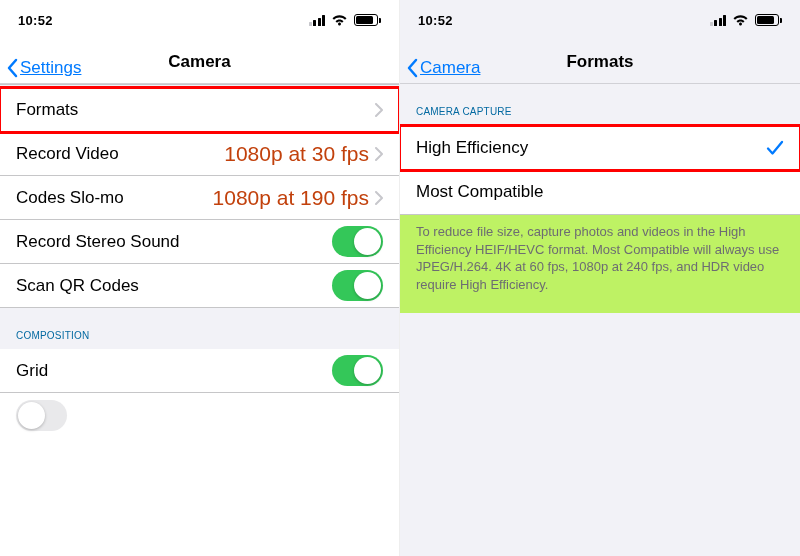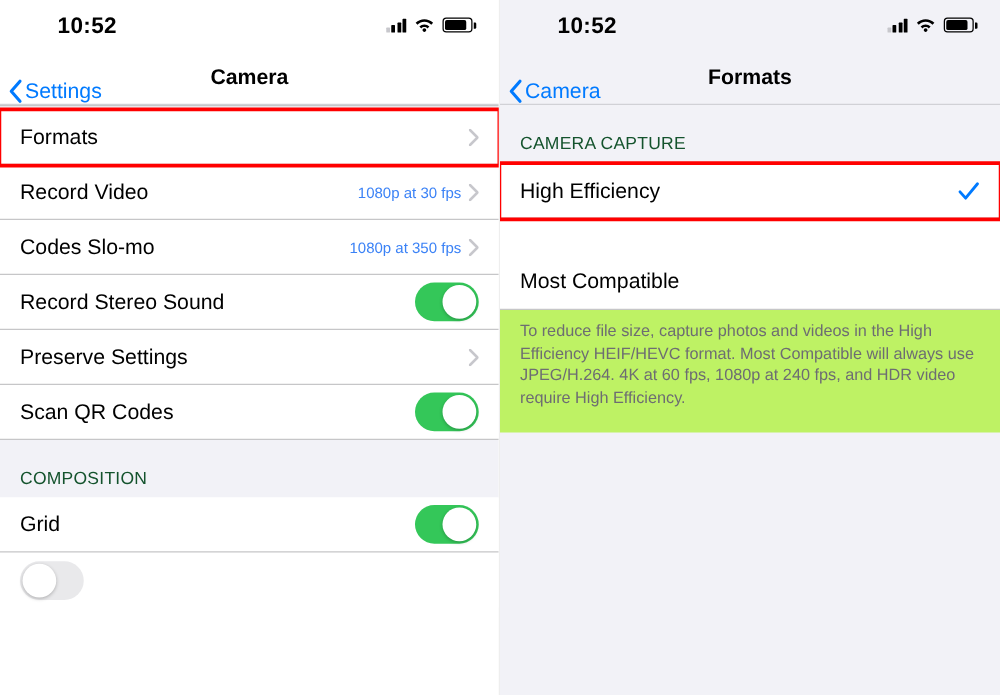--- a/index.html
+++ b/index.html
@@ -2,52 +2,52 @@
 <html><head>
 <meta charset="utf-8">
 <style>
   * { box-sizing: border-box; margin: 0; padding: 0; }
   html, body { width: 800px; height: 556px; font-family: -apple-system, "Helvetica Neue", Arial, sans-serif; background: #fff; }
   .wrap { display: flex; width: 800px; height: 556px; }
   .pane { width: 400px; height: 556px; background: #f2f2f7; position: relative; overflow: hidden; }
   .pane.left { background: #fff; border-right: 1px solid #eee; }
   .statusbar { height: 40px; display: flex; justify-content: space-between; align-items: center; padding: 0 18px; background: #fff; }
   .pane.right .statusbar { background: #f2f2f7; }
-  .time { font-weight: 600; font-size: 18px; letter-spacing: 0.3px; margin-left: 28px; }
+  .time { font-weight: 600; font-size: 13px; letter-spacing: 0.3px; }
   .sicons { display: flex; align-items: center; gap: 6px; }
   .sig { display: flex; align-items: flex-end; gap: 1.5px; height: 12px; }
   .sig span { width: 3px; background: #000; border-radius: 0.5px; }
   .sig span.dim { background: #c7c7cc; }
   .sig .b1{height:4px}.sig .b2{height:6px}.sig .b3{height:8px}.sig .b4{height:11px}
   .wifi svg { display:block; }
   .batt { display:flex; align-items:center; }
   .batt-body { width: 24px; height: 12px; border: 1px solid #000; border-radius: 3px; position: relative; padding:1px; }
   .batt-fill { height: 100%; width: 85%; background:#000; border-radius:1.5px; }
   .batt-cap { width:2px; height:5px; background:#000; border-radius:0 1px 1px 0; margin-left:1px; }
 
   .navbar { height: 44px; background:#fff; display:flex; align-items:center; justify-content:center; position:relative; border-bottom:1px solid #d1d1d6; }
   .pane.right .navbar { background:#f2f2f7; }
-  .nav-back { position:absolute; left:6px; top:0; bottom:0; display:flex; align-items:flex-end; color:#007aff; font-size:17px; cursor:pointer; }
+  .nav-back { position:absolute; left:6px; top:18px; bottom:0; display:flex; align-items:flex-start; color:#007aff; font-size:17px; cursor:pointer;text-decoration:underline; }
   .nav-back svg { margin-right:2px; }
   .nav-title { font-weight:600; font-size:17px; }
 
   .list { background:#fff; }
   .row { height:44px; display:flex; align-items:center; padding:0 16px; border-bottom:0.5px solid #c6c6c8; font-size:17px; color:#000; justify-content:space-between; cursor:pointer; }
   .row .label { flex:0 0 auto; }
-  .row .detail { color:#3b82f6; font-size:12px; margin-left:auto; padding-right:6px; }
+  .row .detail { color:#c2410c; font-size:21px; margin-left:auto; padding-right:6px; }
   .chev { color:#c7c7cc; }
   .chev svg{display:block;}
   .row.highlight { outline: 3px solid #ff0000; outline-offset:-1px; position:relative; z-index:5; }
 
   .toggle { width:51px; height:31px; border-radius:16px; position:relative; background:#e9e9eb; }
   .toggle .knob { position:absolute; top:2px; left:2px; width:27px; height:27px; border-radius:50%; background:#fff; box-shadow:0 1px 3px rgba(0,0,0,0.25); transition:none; }
   .toggle.on { background:#34c759; }
   .toggle.on .knob { left:22px; }
 
-  .section-header { font-size:14px; color:#14532d; text-transform:uppercase; padding: 22px 16px 8px; background:#f2f2f7; letter-spacing:0.2px; }
+  .section-header { font-size:10px; color:#0369a1; text-transform:uppercase; padding: 22px 16px 8px; background:#f2f2f7; letter-spacing:0.2px; }
   .pane.left .gap-top { height:4px; background:#f2f2f7; border-bottom:0.5px solid #c6c6c8; border-top:0.5px solid #c6c6c8; }
 
   .check { color:#007aff; }
   .check svg{display:block;}
   .footer-text { font-size:13px; color:#6d6d72; padding: 8px 16px 20px; line-height:1.35; background:#bef264; }
 
   .pane.right .list .row { border-bottom:0.5px solid #c6c6c8; }
   .pane.right .list { border-top:0.5px solid #c6c6c8; border-bottom:0.5px solid #c6c6c8; }
 </style>
 </head>
@@ -102,40 +102,32 @@
         <span class="label">Record Video</span>
         <span class="detail">1080p at 30 fps</span>
         <span class="chev">
             <svg width="8" height="14" viewBox="0 0 8 14">
               <path d="M1 1l6 6-6 6" stroke="#c7c7cc" stroke-width="2" fill="none" stroke-linecap="round" stroke-linejoin="round"></path>
             </svg>
           </span>
       </div>
       <div class="row">
         <span class="label">Codes Slo-mo</span>
-        <span class="detail">1080p at 350 fps</span>
+        <span class="detail">1080p at 190 fps</span>
         <span class="chev">
             <svg width="8" height="14" viewBox="0 0 8 14">
               <path d="M1 1l6 6-6 6" stroke="#c7c7cc" stroke-width="2" fill="none" stroke-linecap="round" stroke-linejoin="round"></path>
             </svg>
           </span>
       </div>
       <div class="row">
         <span class="label">Record Stereo Sound</span>
         <div class="toggle on">
             <div class="knob"></div>
           </div>
-      </div>
-      <div class="row">
-        <span class="label">Preserve Settings</span>
-        <span class="chev">
-            <svg width="8" height="14" viewBox="0 0 8 14">
-              <path d="M1 1l6 6-6 6" stroke="#c7c7cc" stroke-width="2" fill="none" stroke-linecap="round" stroke-linejoin="round"></path>
-            </svg>
-          </span>
       </div>
       <div class="row">
         <span class="label">Scan QR Codes</span>
         <div class="toggle on">
             <div class="knob"></div>
           </div>
       </div>
     </div>
     <div class="section-header">COMPOSITION</div>
     <div class="list">
@@ -189,19 +181,19 @@
     <div class="section-header">CAMERA CAPTURE</div>
     <div class="list">
       <div class="row highlight">
         <span class="label">High Efficiency</span>
         <span class="check">
             <svg width="18" height="16" viewBox="0 0 18 16">
               <path d="M2 8.5l4.5 5L16 2" stroke="#007aff" stroke-width="2.3" fill="none" stroke-linecap="round" stroke-linejoin="round"></path>
             </svg>
           </span>
       </div>
-      <div class="row" style="border-bottom:none;margin-top:28px;">
+      <div class="row" style="border-bottom:none;">
         <span class="label">Most Compatible</span>
       </div>
     </div>
     <div class="footer-text">To reduce file size, capture photos and videos in the High Efficiency HEIF/HEVC format. Most Compatible will always use JPEG/H.264. 4K at 60 fps, 1080p at 240 fps, and HDR video require High Efficiency.</div>
   </div>
 </div>
 
 </body></html>

